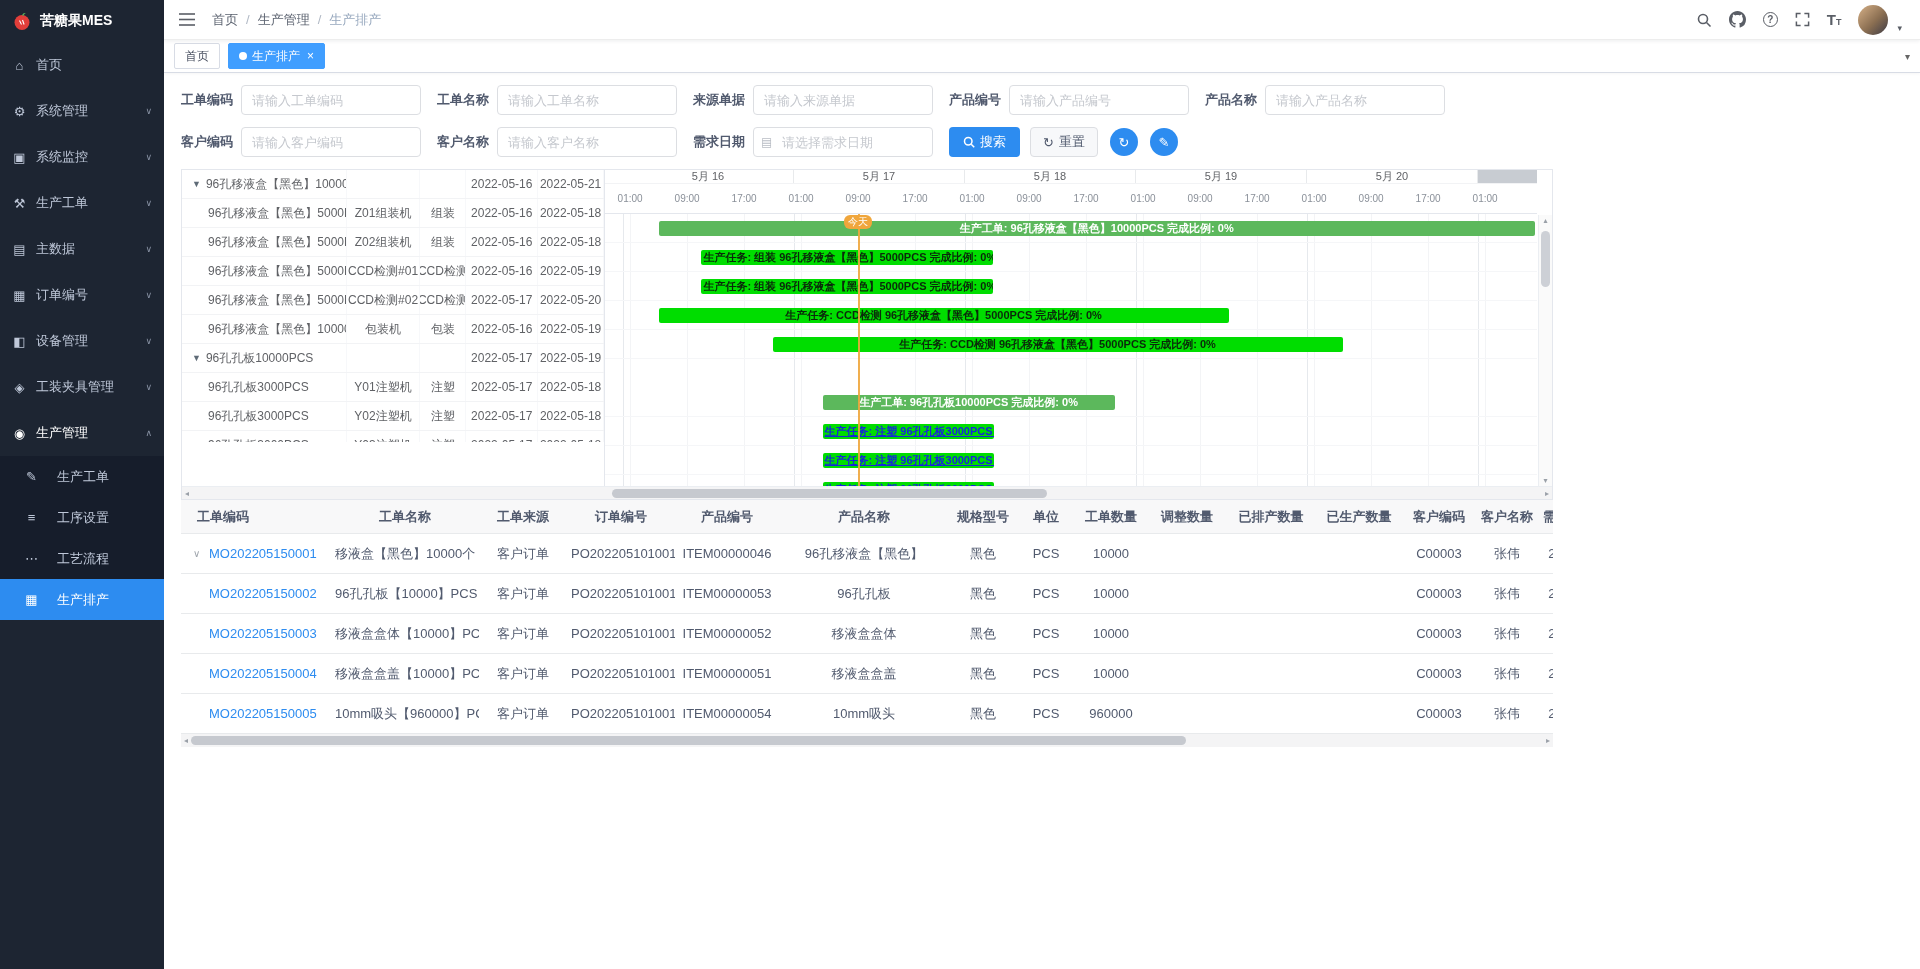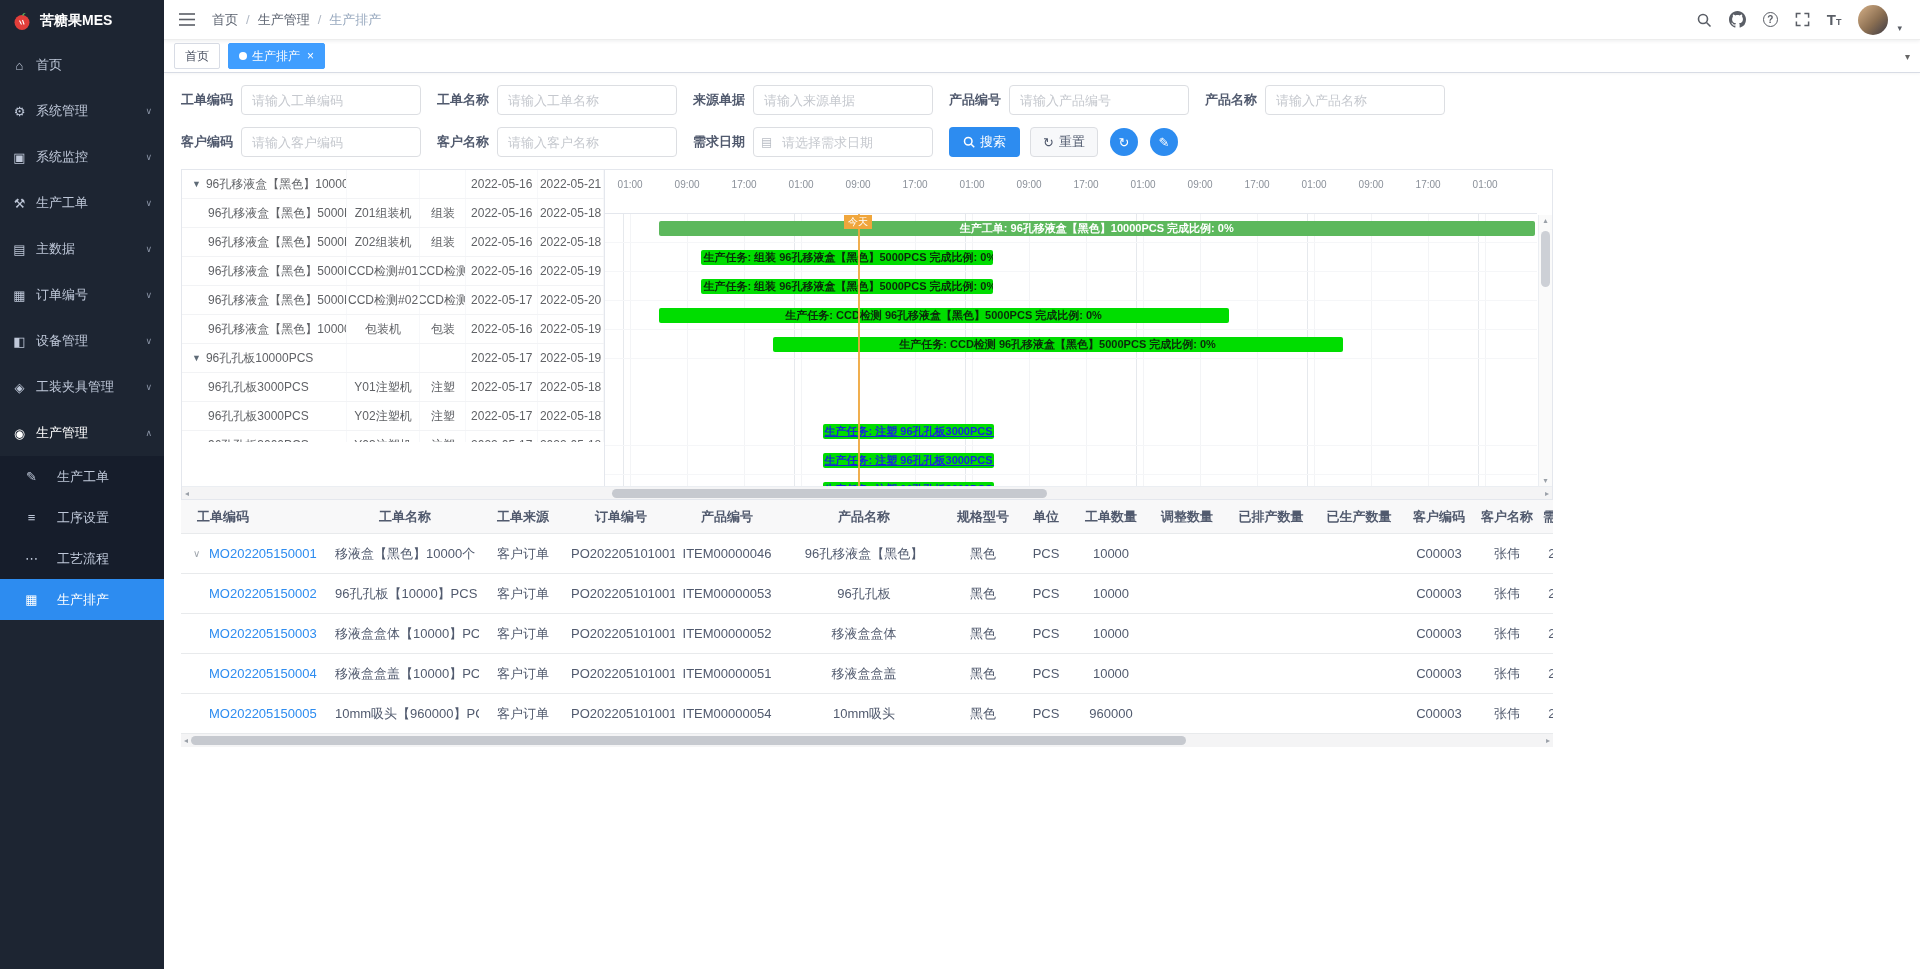--- a/index.html
+++ b/index.html
@@ -79,21 +79,21 @@
   .t-hour{position:absolute;top:8px;font-size:10px;color:#8a9099;transform:translateX(-50%);line-height:13px;white-space:nowrap}
   .t-chart{position:relative;height:272px;overflow:hidden;background:#fff}
   .gl{position:absolute;top:0;bottom:0;width:1px;background:#f3f4f6}
   .gl-day{background:#e6e9ed}
   .c-row{position:absolute;left:0;width:100%;height:29px;border-bottom:1px solid #f5f6f8}
   .bar{position:absolute;top:7px;height:15px;border-radius:2px;font-size:11px;font-weight:bold;line-height:15px;text-align:center;white-space:nowrap;overflow:hidden;cursor:pointer;padding:0 2px;z-index:2}
   .bar-order{background:var(--order-green);color:#fff}
   .bar-task{background:var(--task-green);color:#0a2a0a}
   .bar-sel{color:#1726d8;text-decoration:underline;text-align:left}
   .today-line{position:absolute;top:0;bottom:0;width:2px;background:var(--today);opacity:.9;z-index:3}
-  .today-label{position:absolute;top:1px;transform:translateX(-50%);background:var(--today);color:#fff;font-size:10px;line-height:14px;padding:0 4px;border-radius:0;z-index:4}
+  .today-label{position:absolute;top:1px;transform:translateX(-50%);background:var(--today);color:#fff;font-size:10px;line-height:14px;padding:0 4px;border-radius:6px;z-index:4}
   .v-scroll{position:absolute;top:45px;right:0;bottom:13px;width:14px;background:#fafafa;border-left:1px solid #ebeef2;display:flex;flex-direction:column;align-items:center;justify-content:space-between;padding:1px 0;font-size:8px;color:#9aa0a8}
   .v-thumb{position:absolute;top:16px;left:2px;width:9px;height:56px;background:#cdd0d6;border-radius:5px}
   .h-scroll{position:absolute;left:0;right:0;bottom:0;height:13px;background:#f4f4f5;border-top:1px solid #ebeef2;font-size:8px;color:#9aa0a8;display:flex;align-items:center;justify-content:space-between;padding:0 3px}
   .h-thumb{position:absolute;top:2px;height:9px;background:#c6c9cf;border-radius:5px}
 
   
   .orders-wrap{width:1372px;overflow:hidden;margin-top:0}
   .o-head{display:flex;height:34px;background:#f8f8f9;border-bottom:1px solid #e8eaec;align-items:center;width:1398px}
   .o-hcell{font-size:13px;font-weight:bold;color:#515a6e;text-align:center;white-space:nowrap;overflow:hidden;padding:0 4px}
   .o-hcell-first{text-align:left;padding-left:16px}
@@ -416,20 +416,28 @@
          96孔孔板3000PCS</div>
        <div class="g-cell" style="width:74px">Y03注塑机</div>
        <div class="g-cell" style="width:46px">注塑</div>
        <div class="g-cell" style="width:72px">2022-05-17</div>
        <div class="g-cell" style="width:66px">2022-05-18</div>
      </div>
               </div>
           </div>
           <div class="gantt-right">
             <div class="t-head">
+              <div class="t-days" id="t-days">
+                  <div class="t-day" style="left:18px;width:171px">5月 16</div>
+                  <div class="t-day" style="left:189px;width:171px">5月 17</div>
+                  <div class="t-day" style="left:360px;width:171px">5月 18</div>
+                  <div class="t-day" style="left:531px;width:171px">5月 19</div>
+                  <div class="t-day" style="left:702px;width:171px">5月 20</div>
+                  <div class="t-day t-day-overflow" style="left:873px;width:59px"></div>
+                </div>
               <div class="t-hours" id="t-hours">
                   <div class="t-hour" style="left:25.1px">01:00</div>
                   <div class="t-hour" style="left:82.1px">09:00</div>
                   <div class="t-hour" style="left:139.1px">17:00</div>
                   <div class="t-hour" style="left:196.1px">01:00</div>
                   <div class="t-hour" style="left:253.1px">09:00</div>
                   <div class="t-hour" style="left:310.1px">17:00</div>
                   <div class="t-hour" style="left:367.1px">01:00</div>
                   <div class="t-hour" style="left:424.1px">09:00</div>
                   <div class="t-hour" style="left:481.1px">17:00</div>
@@ -473,20 +481,23 @@
      </div>
                 <div class="c-row" style="top:58px">
        <div class="bar bar-task" style="left:96.4px;width:292.1px">生产任务: 组装 96孔移液盒【黑色】5000PCS 完成比例: 0%</div>
      </div>
                 <div class="c-row" style="top:87px">
        <div class="bar bar-task" style="left:53.6px;width:570.0px">生产任务: CCD检测 96孔移液盒【黑色】5000PCS 完成比例: 0%</div>
      </div>
                 <div class="c-row" style="top:116px">
        <div class="bar bar-task" style="left:167.6px;width:570.0px">生产任务: CCD检测 96孔移液盒【黑色】5000PCS 完成比例: 0%</div>
      </div>
+                <div class="c-row" style="top:174px">
+       <div class="bar bar-order" style="left:217.5px;width:292.1px">生产工单: 96孔孔板10000PCS 完成比例: 0%</div>
+     </div>
                 <div class="c-row" style="top:203px">
        <div class="bar bar-task bar-sel" style="left:217.5px;width:171.0px">生产任务: 注塑 96孔孔板3000PCS 完成比例: 0%</div>
      </div>
                 <div class="c-row" style="top:232px">
        <div class="bar bar-task bar-sel" style="left:217.5px;width:171.0px">生产任务: 注塑 96孔孔板3000PCS 完成比例: 0%</div>
      </div>
                 <div class="c-row" style="top:261px">
        <div class="bar bar-task bar-sel" style="left:217.5px;width:171.0px">生产任务: 注塑 96孔孔板3000PCS 完成比例: 0%</div>
      </div>
                 <div class="today-line" style="left:253.1px"></div>

